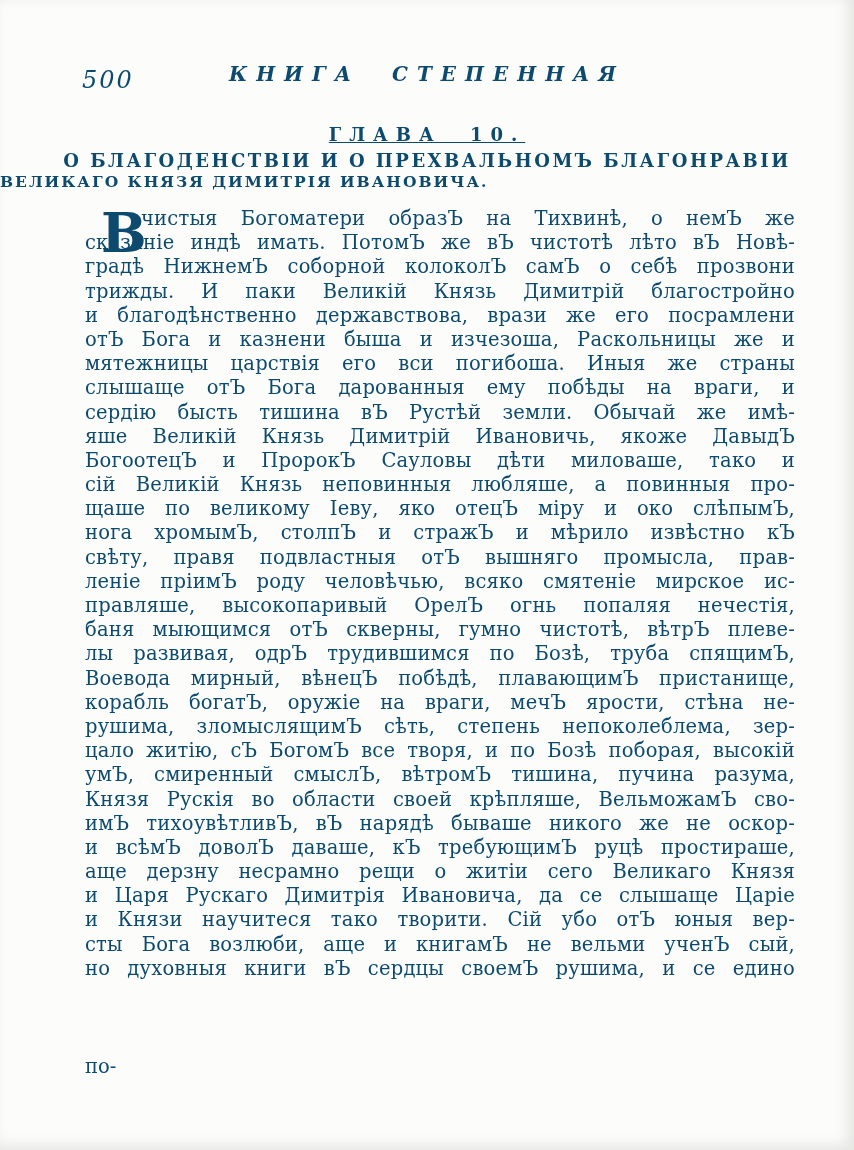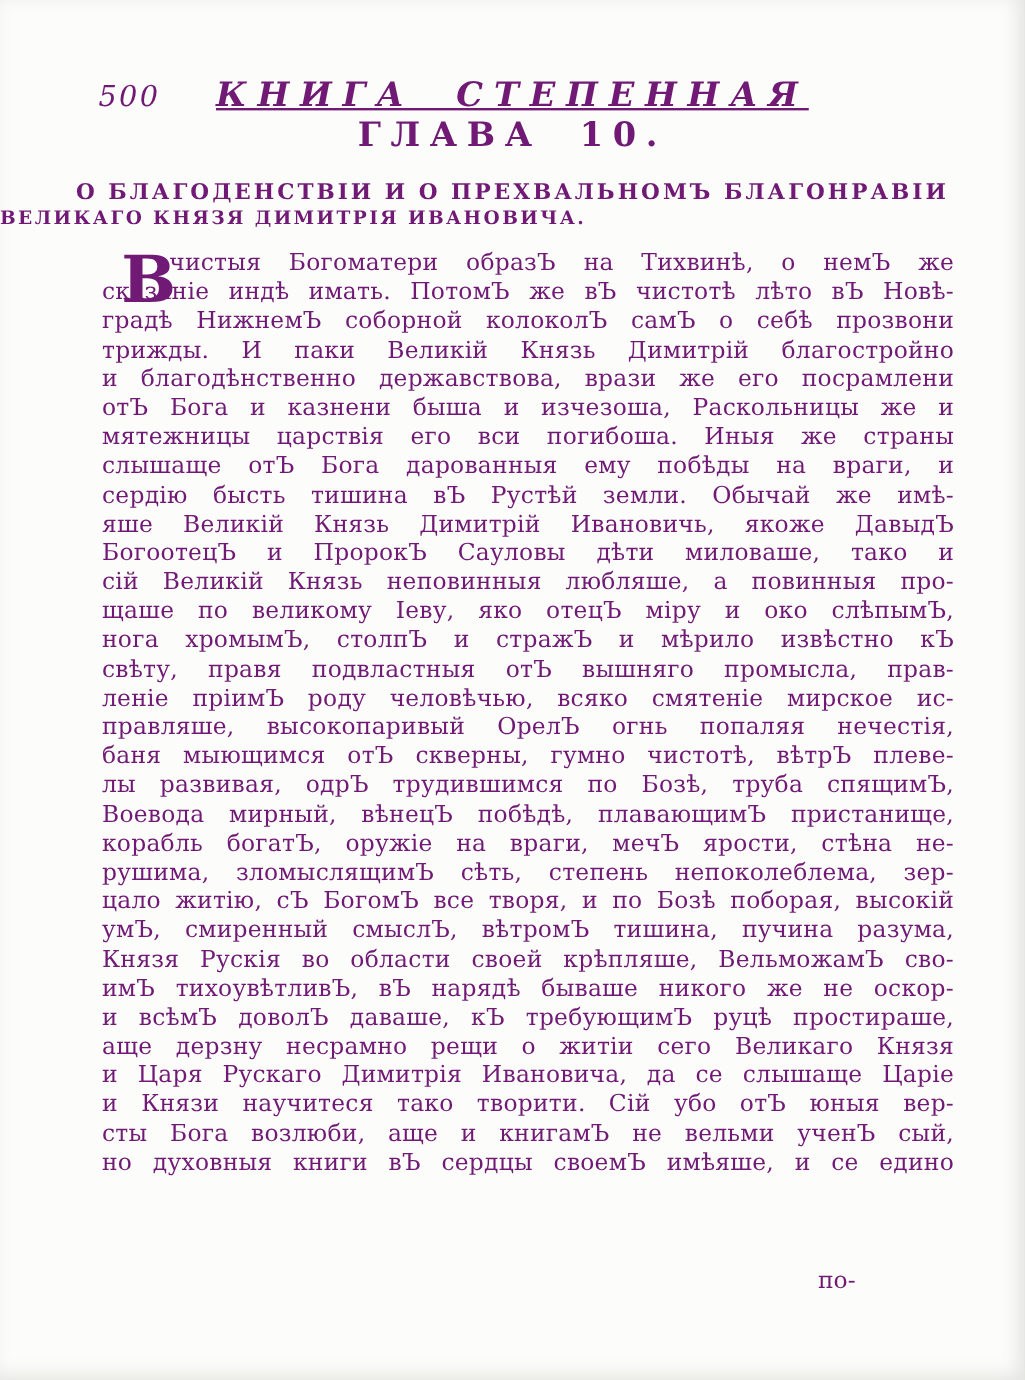--- a/index.html
+++ b/index.html
@@ -5,51 +5,51 @@
   html, body { margin: 0; padding: 0; }
   body {
     width: 854px; height: 1150px;
     background: #e9e9e7;
     font-family: "DejaVu Serif", serif;
   }
   .page {
     position: relative;
     width: 854px; height: 1150px;
     background: #fcfcfa;
-    color: #701a75;
+    color: #0c4a6e;
     overflow: hidden;
     box-shadow: inset -6px -4px 14px rgba(120,120,115,0.18);
   }
   .page-number {
     position: absolute;
     left: 82px; top: 66px;
     font-style: italic;
     font-size: 24px;
     letter-spacing: 2px;
   }
   .running-head {
     position: absolute;
     left: 0; right: 0; top: 62px;
     text-align: center;
     font-style: italic;
     font-weight: bold;
-    font-size: 28px;
+    font-size: 20px;
     letter-spacing: 9px;
     word-spacing: 16px;
     white-space: nowrap;
-    text-decoration: underline;
   }
   .chapter-heading {
     position: absolute;
-    left: 0; right: 0; top: 96px;
+    left: 0; right: 0; top: 124px;
     text-align: center;
     font-weight: bold;
-    font-size: 28px;
+    font-size: 18px;
     letter-spacing: 8px;
     word-spacing: 14px;
+    text-decoration: underline;
   }
   .subtitle-1 {
     position: absolute;
     left: 0; right: 0; top: 150px;
     text-align: center;
     font-weight: bold;
     font-size: 18px;
     letter-spacing: 2.5px;
     white-space: nowrap;
   }
@@ -81,21 +81,21 @@
     position: absolute;
     left: 16px; top: 1px;
     font-size: 54px;
     line-height: 50px;
     font-weight: bold;
   }
   .catchword-row {
     position: absolute;
     left: 85px; top: 1055px;
     width: 710px;
-    text-align: right;
+    text-align: left;
     padding-right: 0;
     box-sizing: border-box;
     font-size: 19.5px;
   }
   .catchword-row span { margin-right: 82px; }
 </style>
 </head>
 <body>
 
 <div class="page">
@@ -137,20 +137,20 @@
       <div class="line">рушима, зломыслящимЪ сѣть, степень непоколеблема, зер-</div>
       <div class="line">цало житію, сЪ БогомЪ все творя, и по Бозѣ поборая, высокій</div>
       <div class="line">умЪ, смиренный смыслЪ, вѣтромЪ тишина, пучина разума,</div>
       <div class="line">Князя Рускія во области своей крѣпляше, ВельможамЪ сво-</div>
       <div class="line">имЪ тихоувѣтливЪ, вЪ нарядѣ бываше никого же не оскор-</div>
       <div class="line">и всѣмЪ доволЪ даваше, кЪ требующимЪ руцѣ простираше,</div>
       <div class="line">аще дерзну несрамно рещи о житіи сего Великаго Князя</div>
       <div class="line">и Царя Рускаго Димитрія Ивановича, да се слышаще Царіе</div>
       <div class="line">и Князи научитеся тако творити. Сій убо отЪ юныя вер-</div>
       <div class="line">сты Бога возлюби, аще и книгамЪ не вельми ученЪ сый,</div>
-      <div class="line">но духовныя книги вЪ сердцы своемЪ имѣяше, и се едино</div>
+      <div class="line">но духовныя книги вЪ сердцы своемЪ рушима, и се едино</div>
     </div>
 
   <div class="catchword-row">
     <span>по-</span>
   </div>
 
 </div>
 
 </body></html>

